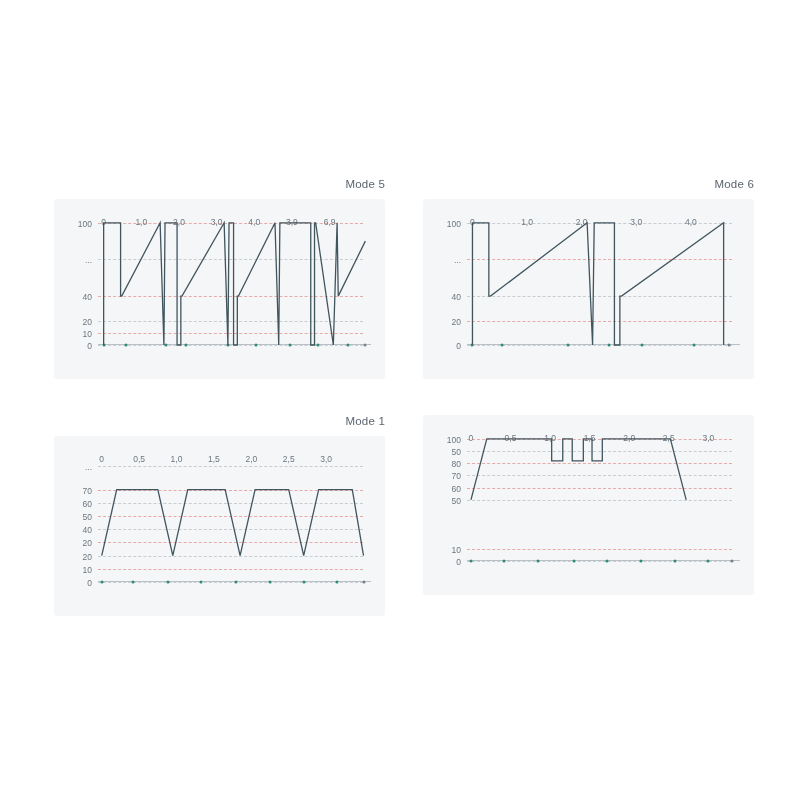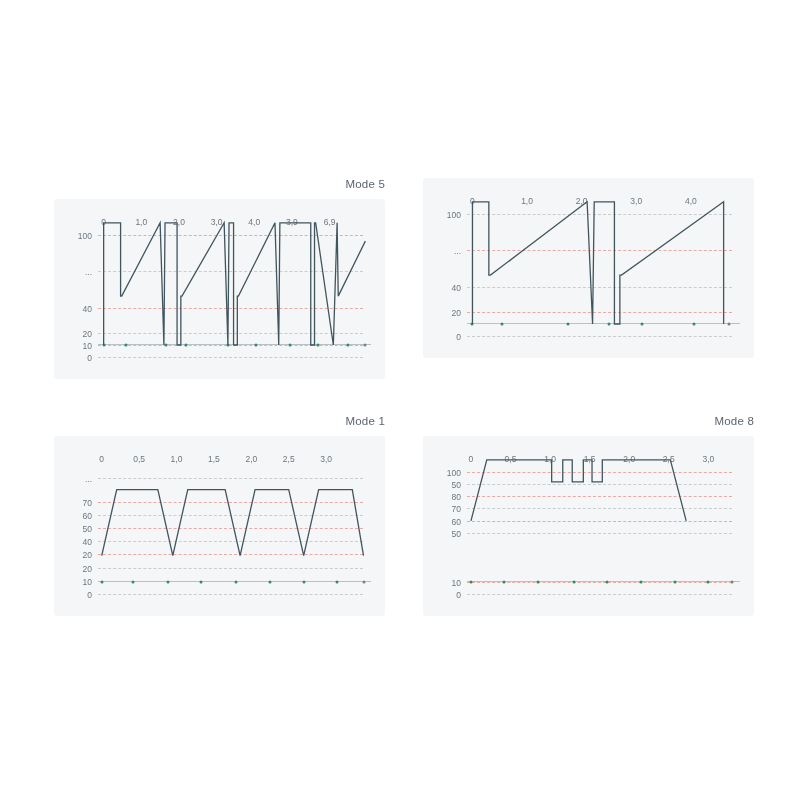--- a/index.html
+++ b/index.html
@@ -50,21 +50,20 @@
     top: 14px;
     right: 14px;
     bottom: 34px;
   }
   .gridline {
     position: absolute;
     left: 0;
     right: 8px;
     height: 0;
     border-top: 1px dashed #c8cdd2;
-    margin-top: 12px;
   }
   .gridline.red {
     border-top: 1px dashed #e8aaa6;
   }
   .ytick {
     position: absolute;
     right: 100%;
     transform: translateY(-50%);
     margin-right: 6px;
     font-size: 8.5px;
@@ -161,20 +160,21 @@
             <div class="dot" style="left: 250.407px; top: 132px;"></div>
             <div class="dot grey" style="left: 267.352px; top: 132px;"></div>
             <svg class="series">
               <path d="M5.65 132.00 L5.65 9.78 L22.59 9.78 L22.59 83.11 L23.72 83.11 L62.13 9.78 L62.13 9.78 L65.90 132.00 L65.90 132.00 L67.03 9.78 L79.08 9.78 L79.08 132.00 L82.84 132.00 L82.84 83.11 L83.97 83.11 L126.14 9.78 L126.14 9.78 L129.91 132.00 L129.91 132.00 L131.04 9.78 L135.56 9.78 L135.56 132.00 L139.32 132.00 L139.32 83.11 L140.45 83.11 L176.98 9.78 L176.98 9.78 L180.74 132.00 L180.74 132.00 L181.87 9.78 L212.75 9.78 L212.75 132.00 L216.52 132.00 L216.52 9.78 L217.65 9.78 L235.34 132.00 L235.34 132.00 L239.11 9.78 L239.11 9.78 L240.24 83.11 L267.35 28.11"></path>
             </svg>
           </div>
       </div>
     </div>
 
     <div class="panel">
+      <div class="panel-title">Mode 6</div>
       <div class="chart-box">
         <div class="plot">
             <div class="gridline" style="top: 132px;">
               <span class="ytick">0</span>
             </div>
             <div class="gridline red" style="top: 107.556px;">
               <span class="ytick">20</span>
             </div>
             <div class="gridline" style="top: 83.1111px;">
               <span class="ytick">40</span>
@@ -254,21 +254,20 @@
             <div class="dot" style="left: 239.342px; top: 132px;"></div>
             <div class="dot grey" style="left: 265.521px; top: 132px;"></div>
             <svg class="series">
               <path d="M3.74 105.60 L18.70 39.60 L59.84 39.60 L74.79 105.60 L89.75 39.60 L127.15 39.60 L142.11 105.60 L157.07 39.60 L190.73 39.60 L205.68 105.60 L220.64 39.60 L254.30 39.60 L265.52 105.60"></path>
             </svg>
           </div>
       </div>
     </div>
 
     <div class="panel">
-      <div class="panel-title">Mode 8</div>
       <div class="chart-box">
         <div class="plot">
             <div class="gridline" style="top: 132px;">
               <span class="ytick">0</span>
             </div>
             <div class="gridline red" style="top: 119.778px;">
               <span class="ytick">10</span>
             </div>
             <div class="gridline" style="top: 70.8889px;">
               <span class="ytick">50</span>

